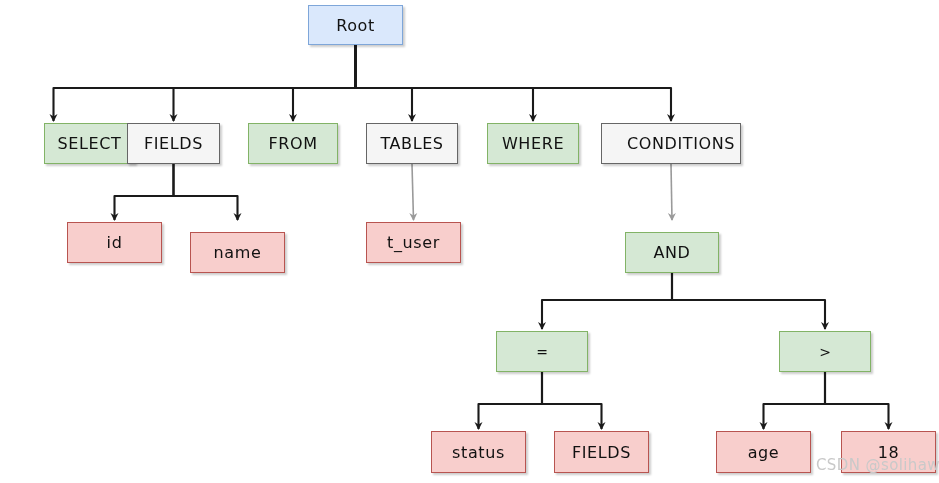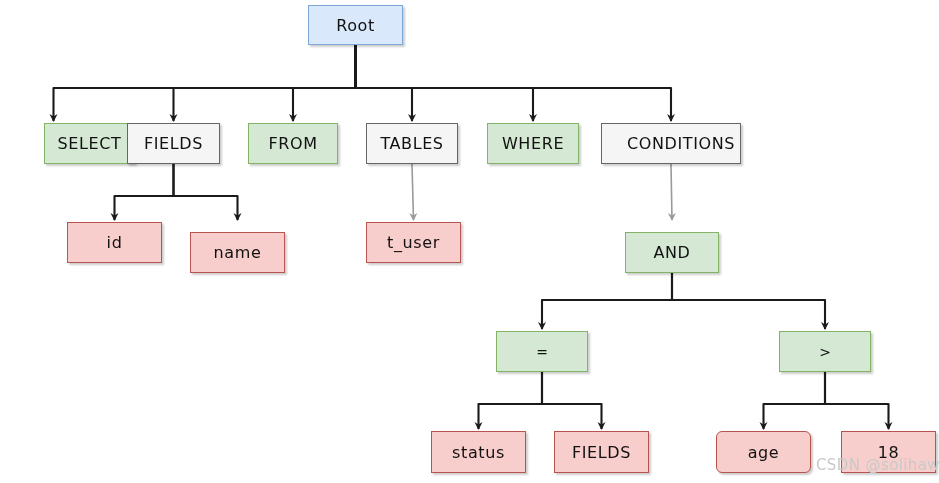--- a/index.html
+++ b/index.html
@@ -125,21 +125,21 @@
       </div>
       <div class="node node-green node-op" style="left: 779px; top: 331px; width: 92px; height: 41px;">
         <span>&gt;</span>
       </div>
       <div class="node node-red" style="left: 431px; top: 431px; width: 95px; height: 42px;">
         <span>status</span>
       </div>
       <div class="node node-red" style="left: 554px; top: 431px; width: 95px; height: 42px;">
         <span>FIELDS</span>
       </div>
-      <div class="node node-red" style="left: 716px; top: 431px; width: 95px; height: 42px; border-radius: 6px;">
+      <div class="node node-red" style="left: 716px; top: 431px; width: 95px; height: 42px;">
         <span>age</span>
       </div>
       <div class="node node-red" style="left: 841px; top: 431px; width: 95px; height: 42px;">
         <span>18</span>
       </div>
     </div>
 
   <div class="watermark" style="left: 816px; top: 456px;">CSDN @solihawk</div>
 </div>
 

